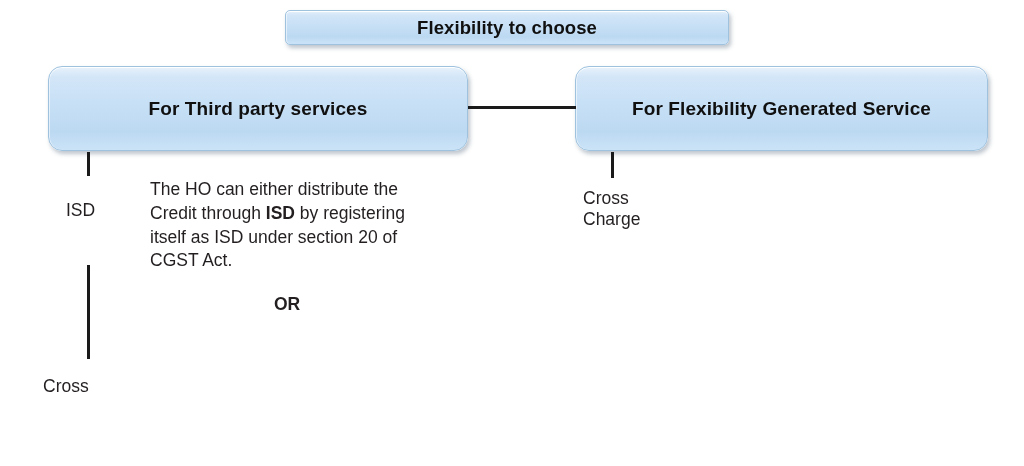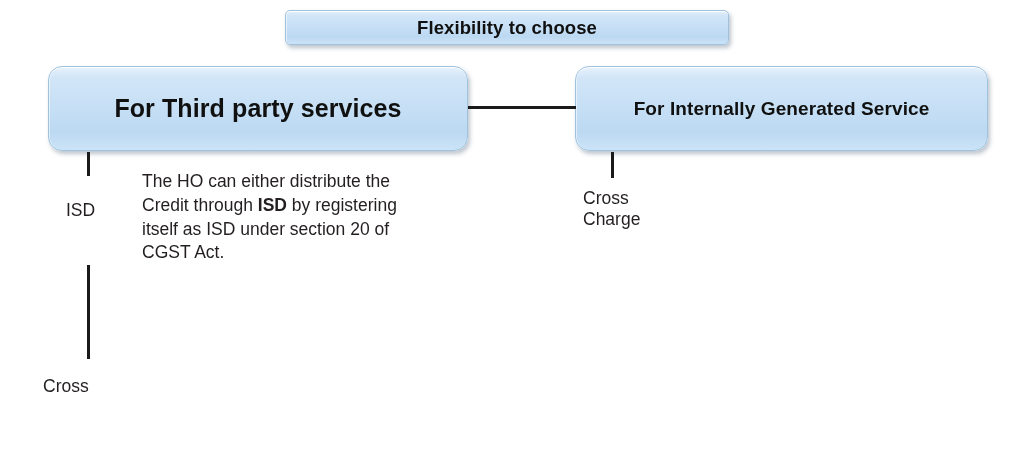--- a/index.html
+++ b/index.html
@@ -55,21 +55,21 @@
   }
   #node-top .node-label { font-size: 18.5px; }
 
   #node-left {
     left: 48px;
     top: 66px;
     width: 420px;
     height: 85px;
     border-radius: 14px;
   }
-  #node-left .node-label { font-size: 25px; }
+  #node-left .node-label { font-size: 19px; }
 
   #node-right {
     left: 575px;
     top: 66px;
     width: 413px;
     height: 85px;
     border-radius: 14px;
   }
   #node-right .node-label { font-size: 19px; }
 
@@ -98,21 +98,21 @@
   #label-left-cross    { left: 43px;  top: 376px; }
   #label-right-cross   { left: 583px; top: 188px; }
 
   
   .textblock {
     position: absolute;
     font-size: 17.5px;
     line-height: 1.36;
     color: #231f20;
   }
-  .textblock p { margin: 0; }
+  .textblock p { margin: 8px; }
   .textblock .or {
     font-weight: bold;
     text-align: center;
     margin: 20px 0 6px 0;
     font-size: 17.5px;
   }
   #text-left  { left: 142px; top: 170px; width: 290px; }
   #text-right { left: 709px; top: 170px; width: 250px; }
   b { font-weight: bold; }
 </style>
@@ -123,34 +123,35 @@
 
   <div class="node" id="node-top">
     <span class="node-label">Flexibility to choose</span>
   </div>
 
   <div class="node" id="node-left">
     <span class="node-label">For Third party services</span>
   </div>
 
   <div class="node" id="node-right">
-    <span class="node-label">For Internally Generated Service</span>
+    <span class="node-label">For Flexibility Generated Service</span>
   </div>
 
   <div class="conn conn-h" id="conn-between-boxes"></div>
   <div class="conn conn-v" id="conn-left-stub"></div>
   <div class="conn conn-v" id="conn-left-long"></div>
   <div class="conn conn-v" id="conn-right-stub"></div>
 
   <div class="branch-label" id="label-isd">ISD</div>
 
   <div class="branch-label" id="label-left-cross">Cross
 Charge</div>
 
   <div class="branch-label" id="label-right-cross">Cross
 Charge</div>
 
   <div class="textblock" id="text-left">
     <p><span>The HO can either distribute the Credit through </span><b>ISD</b><span> by registering itself as ISD under section 20 of CGST Act.</span></p>
+    <p class="or">OR</p>
   </div>
 
 
 </div>
 
 </body></html>

